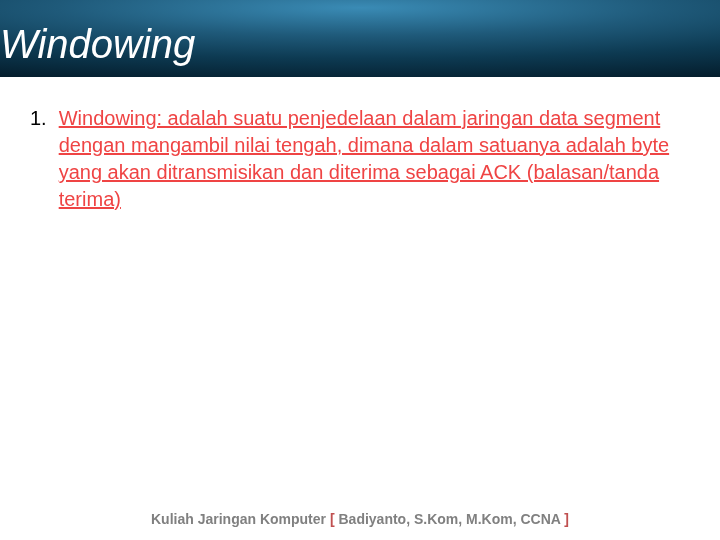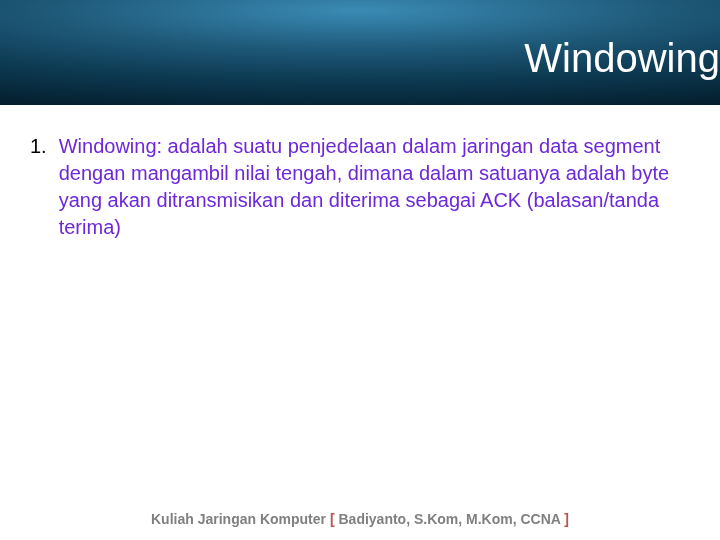--- a/index.html
+++ b/index.html
@@ -10,26 +10,27 @@
     body {
       width: 720px;
       height: 540px;
       font-family: Arial, Helvetica, sans-serif;
       background: #ffffff;
       overflow: hidden;
       position: relative;
     }
     .header {
       width: 100%;
-      height: 105px;
+      height: 77px;
       background: radial-gradient(ellipse 140% 120% at 50% 10%, #3a8bb5 0%, #1f5a7a 30%, #0d3a52 55%, #052030 80%, #010b14 100%);
       position: relative;
       display: flex;
       align-items: center;
-      justify-content: flex-end;
+      justify-content: flex-start;
+      font-style: italic;
     }
     .title {
       color: #ffffff;
       font-size: 40px;
       font-weight: 400;
       text-align: center;
       margin-top: 12px;
     }
     .content {
       padding: 28px 30px 0 30px;
@@ -40,22 +41,23 @@
     }
     .list-number {
       font-size: 20px;
       color: #000000;
       margin-right: 12px;
       flex-shrink: 0;
       line-height: 1.35;
     }
     .list-text {
       font-size: 20px;
-      color: #6d28d9;
+      color: #ef4444;
       line-height: 1.35;
+      text-decoration: underline;
     }
     .footer {
       position: absolute;
       bottom: 12px;
       left: 0;
       right: 0;
       text-align: center;
     }
     .footer-text {
       font-size: 14px;

